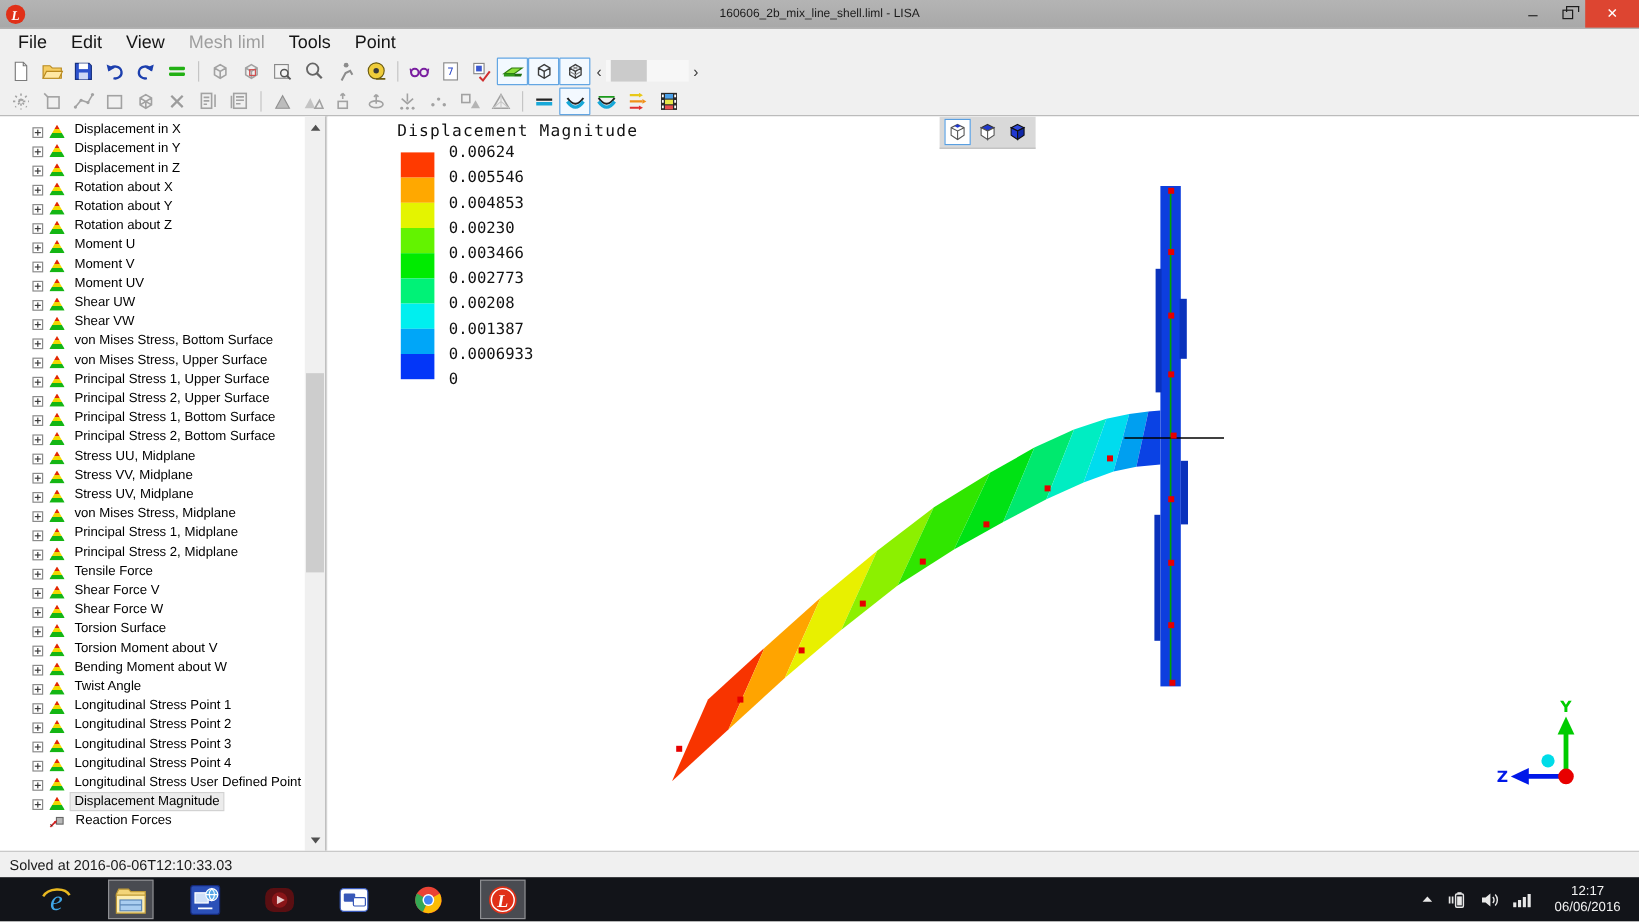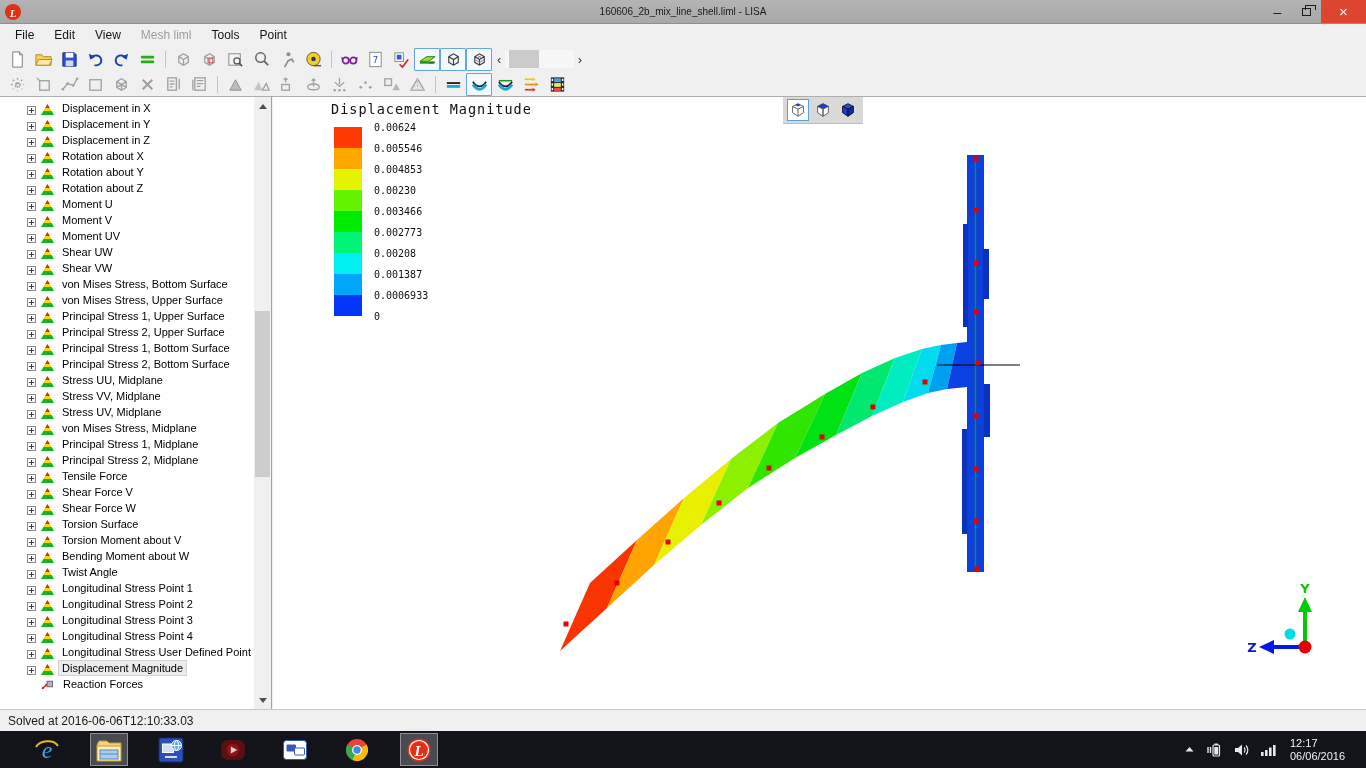--- a/index.html
+++ b/index.html
@@ -13,21 +13,21 @@
 .app-ico svg{width:18px;height:18px;display:block}
 .title{position:absolute;left:0;right:0;text-align:center;font-size:10px;color:#1b1b1b}
 .wctrls{position:absolute;right:0;top:0;display:flex;height:23px;z-index:2}
 .wbtn{width:29px;display:flex;align-items:center;justify-content:center;font-size:14px;color:#1c1c1c}
 .wbtn.close{width:45px;background:#dd4531;color:#fff;font-size:15px}
 .restore-box{width:9px;height:8px;border:1px solid #1c1c1c;position:relative;background:transparent}
 .restore-box::before{content:"";position:absolute;left:2px;top:-4px;width:9px;height:4px;border:1px solid #1c1c1c;border-bottom:none}
 
 
 .menubar{position:absolute;top:24px;left:0;right:0;height:22px;background:#f0f0f0;display:flex;align-items:center;padding-left:5px}
-.menu-item{padding:2px 10px;font-size:12px;color:#151515}
+.menu-item{padding:2px 10px;font-size:15px;color:#151515}
 .menu-item.disabled{color:#9e9e9e}
 
 
 .toolbar{position:absolute;left:0;right:0;background:#f0f0f0;display:flex;align-items:center;padding-left:4px}
 .tb1{top:46px;height:26px}
 .tb2{top:72px;height:25px;border-bottom:1px solid #aeaeae}
 .tb-cell{width:26px;height:23px;display:flex;align-items:center;justify-content:center;border:1px solid transparent;border-radius:1px;flex:none}
 .tb-cell svg{width:19px;height:19px;display:block}
 .tb-cell.active{border-color:#63a6e3;background:#f3f9ff}
 .tb-cell[data-type="sep"]{width:10px}
@@ -58,40 +58,40 @@
 .sarr.down::before{content:"";border:4px solid transparent;border-top:5px solid #505050;margin-top:3px}
 .sthumb{position:absolute;left:1px;top:214px;width:15px;height:166px;background:#cdcdcd}
 
 
 .viewport{position:absolute;left:273px;top:97px;width:1093px;height:612px;background:#fff;overflow:hidden}
 svg.model{position:absolute;left:0;top:0;width:1093px;height:612px}
 .legend-title{position:absolute;left:58px;top:4px;font-family:"DejaVu Sans Mono",monospace;font-size:13.5px;letter-spacing:1px;color:#111;white-space:pre}
 .legend-swatches{position:absolute;left:61px;top:30px;width:28px}
 .swatch{display:block;width:28px;height:21px}
 .legend-values{position:absolute;left:101px;top:20px}
-.legend-value{display:block;height:21px;line-height:21px;font-family:"DejaVu Sans Mono",monospace;font-size:10px;color:#111}
+.legend-value{display:block;height:21px;line-height:21px;font-family:"DejaVu Sans Mono",monospace;font-size:13px;color:#111}
 .vbtns{position:absolute;left:510px;top:0;height:27px;background:#d9d9d9;display:flex;align-items:center;gap:3px;padding:2px 4px;border-bottom:1px solid #bdbdbd}
 .vbtn{width:22px;height:22px;display:flex;align-items:center;justify-content:center;border:1px solid transparent;background:transparent}
 .vbtn.active{background:#fff;border-color:#5a9fe0}
 .vbtn svg{width:18px;height:18px;display:block}
 
 
 .statusbar{position:absolute;top:709px;left:0;right:0;height:22px;background:#f0f0f0;border-top:1px solid #c9c9c9;display:flex;align-items:center;padding-left:8px;font-size:12px;color:#1a1a1a}
 
 
 .taskbar{position:absolute;top:731px;left:0;right:0;height:37px;background:#121419}
 .tb-apps{position:absolute;left:28px;top:2px;display:flex;align-items:center;gap:24px;height:33px}
 .task-ico{width:38px;height:33px;display:flex;align-items:center;justify-content:center;border:1px solid transparent;flex:none}
 .task-ico svg{width:28px;height:28px;display:block}
 .task-ico.active{background:rgba(215,220,228,.28);border-color:rgba(255,255,255,.38)}
 .tray{position:absolute;right:10px;top:0;height:37px;display:flex;align-items:center;gap:11px}
 .ti{display:flex;align-items:center}
 .ti svg{width:16px;height:16px;display:block}
 .ti.small svg{width:11px;height:11px}
-.clock{color:#f2f2f2;font-size:11px;text-align:left;line-height:13px;min-width:66px;margin-left:3px}
+.clock{color:#f2f2f2;font-size:11px;text-align:center;line-height:13px;min-width:66px;margin-left:3px}
 </style>
 </head>
 <body>
 
 <div class="screen">
 
   <div class="titlebar">
     <span class="app-ico ico" data-icon="lisa-small">
         <svg viewBox="0 0 18 18">
           <circle cx="9" cy="9" r="8" fill="#e03018"></circle>

